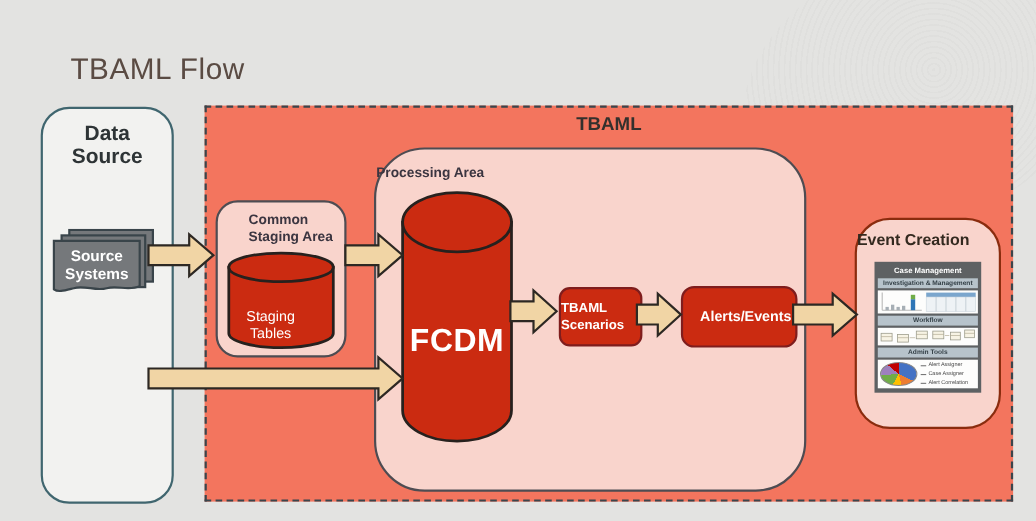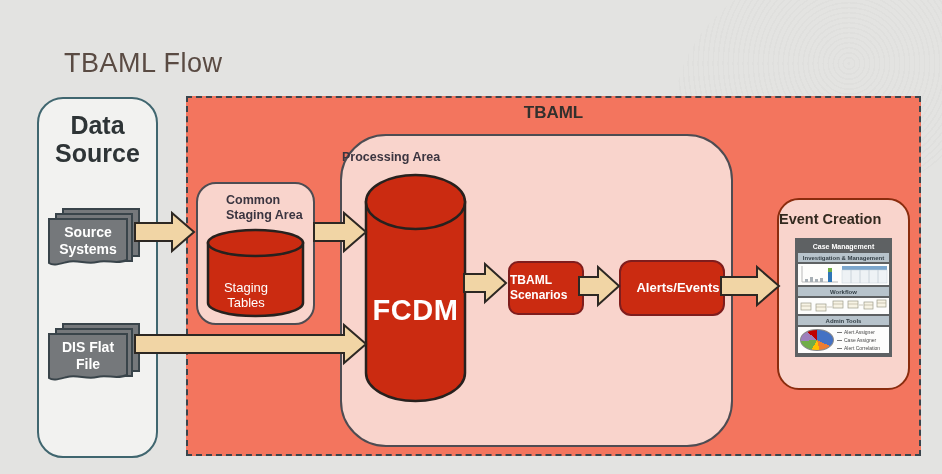--- a/index.html
+++ b/index.html
@@ -13,21 +13,21 @@
     opacity:.35;border-radius:50%;transform:rotate(-18deg);pointer-events:none;
   }
   .page-title{
     position:absolute;left:64px;top:48px;font-size:27px;color:#5a4b43;letter-spacing:.5px;
   }
   
   .data-source{
     position:absolute;left:37px;top:97px;width:121px;height:361px;box-sizing:border-box;
     background:#f2f2f0;border:2px solid #40666f;border-radius:26px;
   }
-  .ds-label{margin-top:12px;text-align:center;font-weight:bold;font-size:25px;line-height:1.12;color:#2e3436;padding:0 16px;}
+  .ds-label{margin-top:12px;text-align:center;font-weight:bold;font-size:19px;line-height:1.12;color:#2e3436;padding:0 16px;}
   .doc-stack{position:absolute;width:100px;height:64px;}
   #stack-source{left:8px;top:109px;}
   #stack-dis{left:8px;top:224px;}
   .doc-stack svg{position:absolute;left:0;top:0;}
   .doc-label{
     position:absolute;left:2px;top:16px;width:78px;text-align:center;
     color:#fff;font-weight:bold;font-size:14px;line-height:1.18;
   }
   
   .tbaml{
@@ -48,21 +48,21 @@
   .fcdm-wrap{left:22px;top:36px;width:103px;height:232px;}
   .fcdm-label{top:122px;font-weight:bold;font-size:29px;letter-spacing:.5px;}
   .redbox{
     position:absolute;box-sizing:border-box;background:#cb2b11;border:2px solid #7f1d1d;
     display:flex;align-items:center;justify-content:center;text-align:left;
     color:#fff;font-weight:bold;line-height:1.25;
   }
   .scenarios{left:166px;top:125px;width:76px;height:54px;border-radius:10px;font-size:12px;}
   .alerts{left:277px;top:124px;width:106px;height:56px;border-radius:12px;font-size:13px;padding-left:12px;}
   
-  .event{left:589px;top:100px;width:133px;height:192px;border-radius:22px;border-color:#8a2c0e;}
+  .event{left:589px;top:100px;width:133px;height:192px;border-radius:32px;border-color:#8a2c0e;}
   .event .box-label{margin-top:11px;font-size:14.5px;color:#33291f;}
   .panel{
     position:absolute;left:16px;top:38px;width:97px;height:119px;box-sizing:border-box;
     background:#5e6163;display:flex;flex-direction:column;gap:2px;padding:3px;
   }
   .panel-title{color:#fff;font-weight:bold;font-size:7px;text-align:center;padding:2px 0 1px;}
   .sec-bar{background:#b7c3cb;color:#333f46;font-weight:bold;font-size:6px;text-align:center;padding:1.5px 0;}
   .sec-content{background:#fdfdfc;overflow:hidden;}
   .c1{height:21px;} .c2{height:16px;} .c3{height:26px;display:flex;align-items:center;gap:3px;padding:1px 2px;box-sizing:border-box;}
   .pie{
@@ -89,28 +89,20 @@
 
     <div class="doc-stack" id="stack-source">
       <svg width="100" height="64" viewBox="0 0 100 64">
         <rect x="16" y="1" width="76" height="47" fill="#75787b" stroke="#39444a" stroke-width="2"></rect>
         <rect x="9" y="6" width="76" height="47" fill="#75787b" stroke="#39444a" stroke-width="2"></rect>
         <path d="M2,11 L80,11 L80,52 C70,57 60,51 50,54 C40,57 30,51 20,54 C12,56 6,58 2,55 Z" fill="#75787b" stroke="#39444a" stroke-width="2"></path>
       </svg>
       <div class="doc-label">Source Systems</div>
     </div>
 
-    <div class="doc-stack" id="stack-dis">
-      <svg width="100" height="64" viewBox="0 0 100 64">
-        <rect x="16" y="1" width="76" height="47" fill="#75787b" stroke="#39444a" stroke-width="2"></rect>
-        <rect x="9" y="6" width="76" height="47" fill="#75787b" stroke="#39444a" stroke-width="2"></rect>
-        <path d="M2,11 L80,11 L80,52 C70,57 60,51 50,54 C40,57 30,51 20,54 C12,56 6,58 2,55 Z" fill="#75787b" stroke="#39444a" stroke-width="2"></path>
-      </svg>
-      <div class="doc-label">DIS Flat File</div>
-    </div>
   </div>
 
   <div class="tbaml">
     <div class="tbaml-label">TBAML</div>
 
     <div class="subbox staging">
       <div class="box-label">Common Staging Area</div>
       <div class="cyl-wrap">
         <svg width="99" height="95" viewBox="0 0 99 95">
           <path d="M2,16 L2,76 A47.5,13 0 0 0 97,76 L97,16 Z" fill="#cb2b11" stroke="#27211e" stroke-width="2.5"></path>

